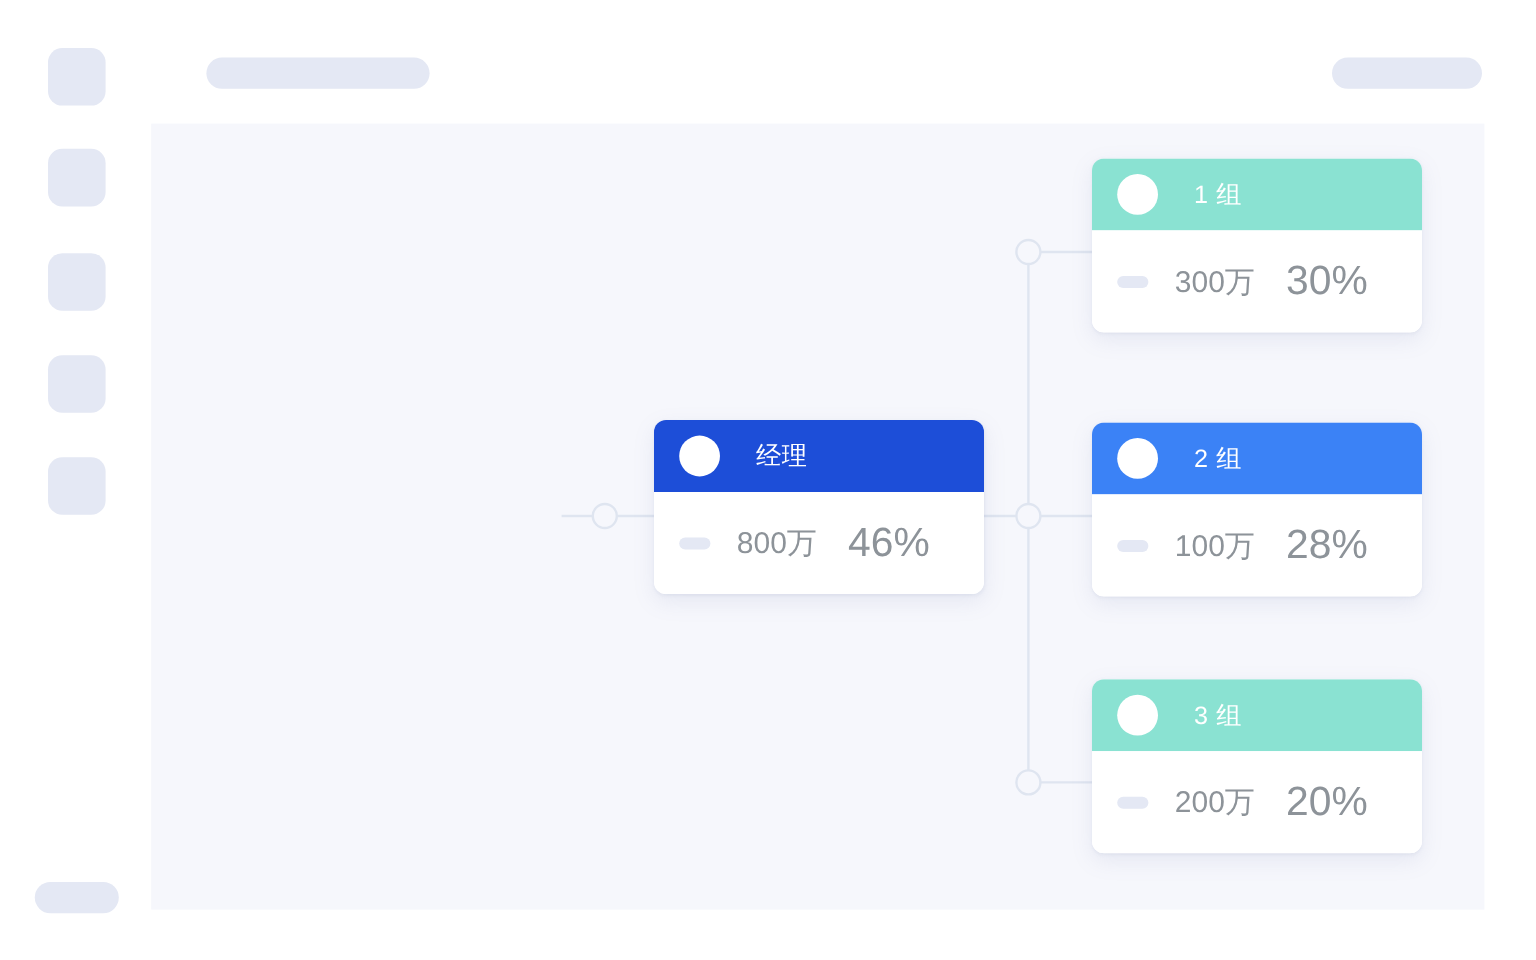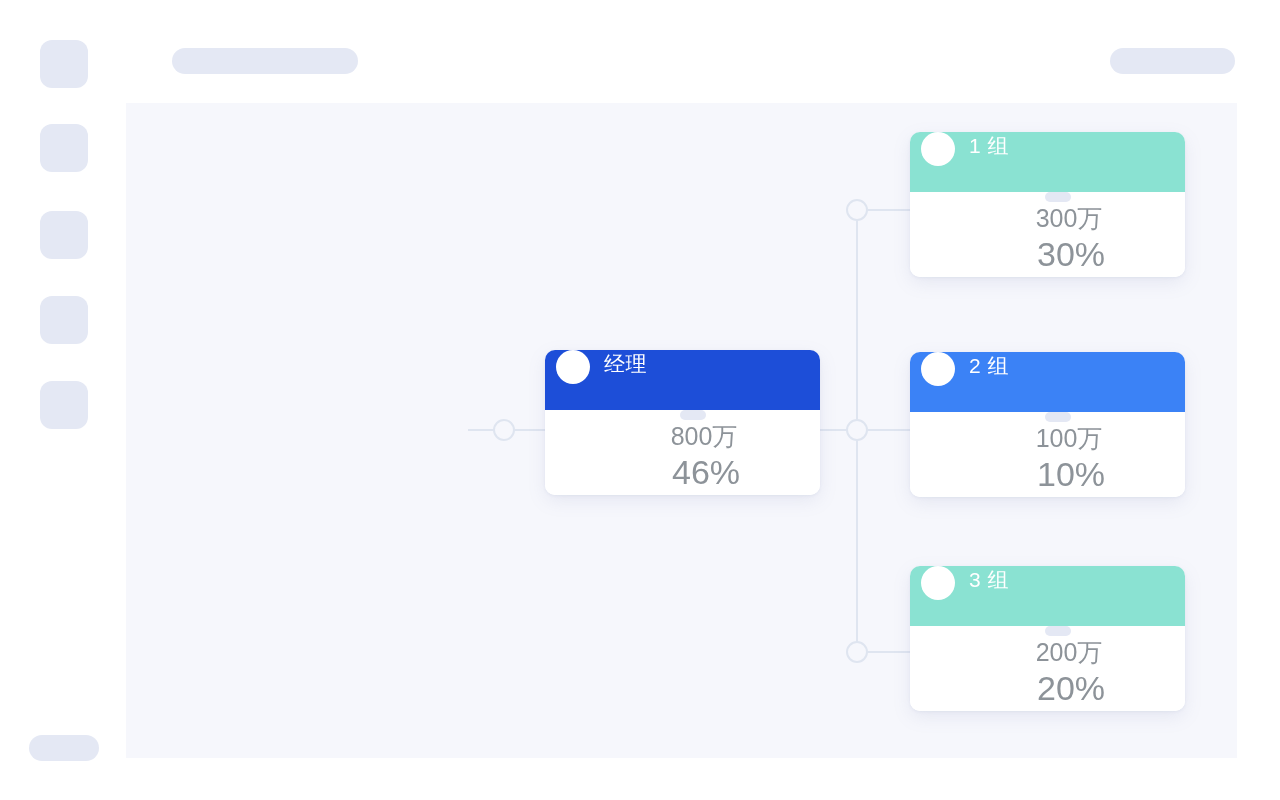--- a/index.html
+++ b/index.html
@@ -86,42 +86,43 @@
     width: 275px;
     border-radius: 10px;
     background: #ffffff;
     box-shadow: 0 6px 18px rgba(120,135,180,0.13),
                 0 1px 3px rgba(120,135,180,0.10);
     overflow: hidden;
   }
   .node-header {
     height: 60px;
     display: flex;
-    padding-left: 11px;
+    align-items: center;
+    padding-left: 21px;
+    gap: 16px;
   }
   .node-avatar {
     width: 34px; height: 34px;
     border-radius: 50%;
     background: #ffffff;
     flex: 0 0 auto;
   }
   .node-title {
     margin-left: 14px;
     color: #ffffff;
     font-size: 21px;
     letter-spacing: 0.5px;
     white-space: nowrap;
   }
   .node-body {
     height: 85px;
     display: flex;
     align-items: center;
     padding-left: 21px;
     background: #ffffff;
-    flex-direction: column;
   }
   .body-pill {
     width: 26px; height: 10px;
     border-radius: 5px;
     background: #E4E8F4;
     flex: 0 0 auto;
   }
   .body-amount {
     margin-left: 22px;
     color: #8D9399;
@@ -206,21 +207,21 @@
     </div>
 
     <div class="node-card" style="left:784px; top:249px">
       <div class="node-header" style="background:#3b82f6">
         <div class="node-avatar"></div>
         <div class="node-title">2 组</div>
       </div>
       <div class="node-body">
         <div class="body-pill"></div>
         <div class="body-amount">100万</div>
-        <div class="body-percent">10%</div>
+        <div class="body-percent">28%</div>
       </div>
     </div>
 
     <div class="node-card" style="left:784px; top:463px">
       <div class="node-header" style="background:#8AE2D2">
         <div class="node-avatar"></div>
         <div class="node-title">3 组</div>
       </div>
       <div class="node-body">
         <div class="body-pill"></div>

